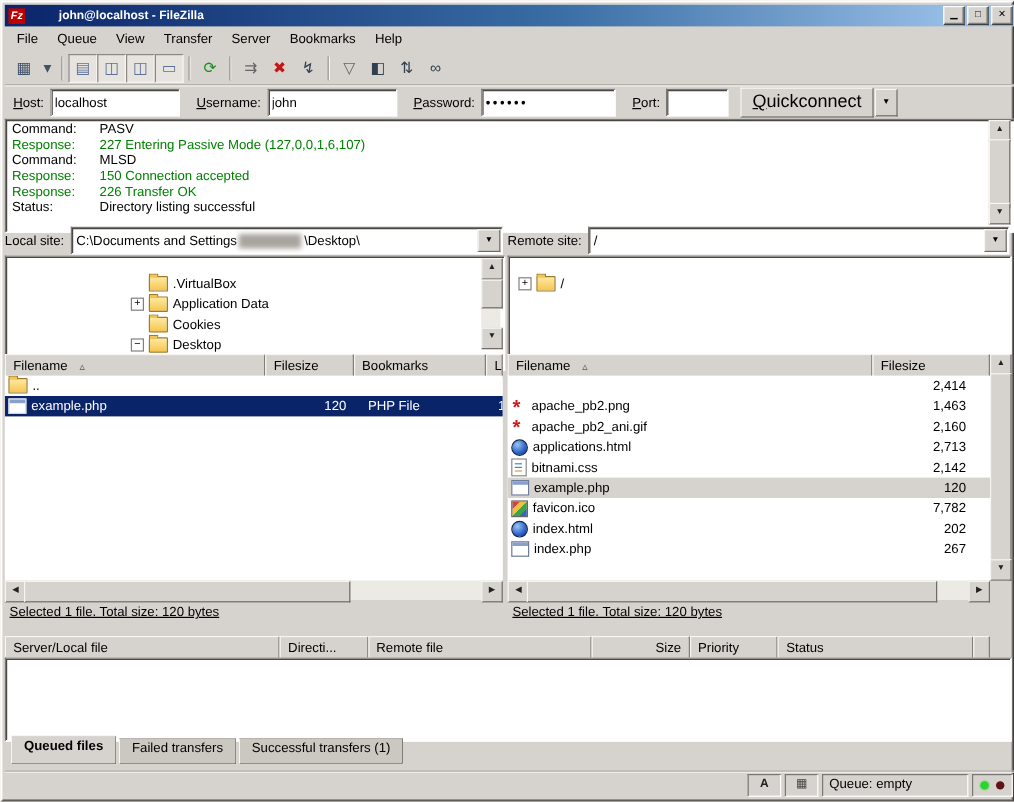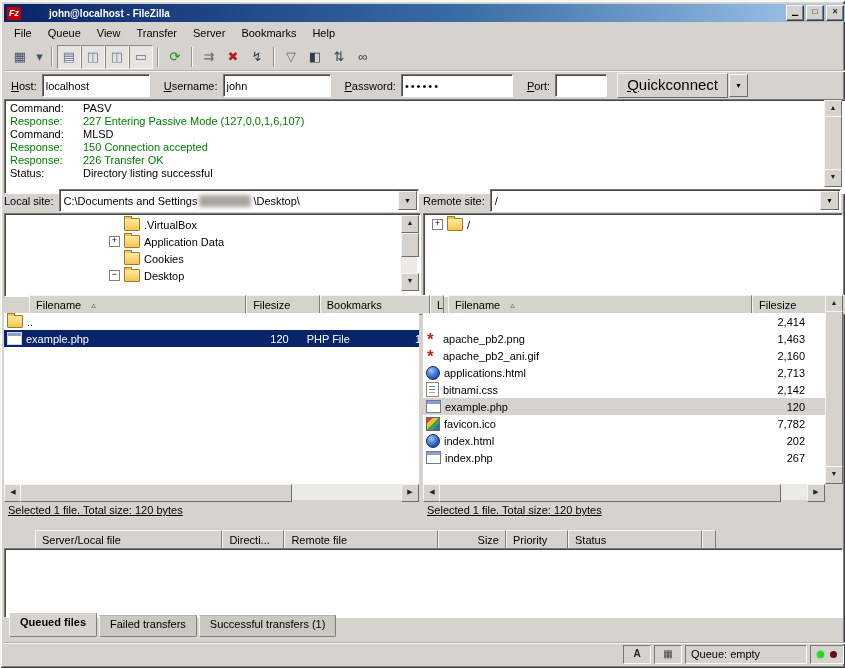--- a/index.html
+++ b/index.html
@@ -50,61 +50,61 @@
   .sb-thumb{position:absolute;background:#d6d3ce;}
 
   
   .sitebar{position:absolute;top:190px;height:21px;display:flex;align-items:center;}
   .site-label{flex:0 0 auto;margin-right:5px;}
   .combo{flex:1;height:21px;display:flex;align-items:center;padding:0 20px 0 4px;position:relative;white-space:nowrap;overflow:hidden;}
   .combo-btn{position:absolute;right:1px;top:1px;width:17px;height:17px;display:flex;align-items:center;justify-content:center;font-size:7px;}
   .blurbox{display:inline-block;width:52px;height:12px;background:#a8a49e;filter:blur(2px);margin:0 2px;vertical-align:middle;}
 
   
-  .tree{position:absolute;top:213px;height:80px;padding-top:2px;overflow:hidden;}
+  .tree{position:absolute;top:213px;height:80px;padding-top:14px;overflow:hidden;}
   .tree-item{height:17px;display:flex;align-items:center;white-space:nowrap;}
   .indent-deep{padding-left:104px;}
   .indent-root{padding-left:8px;}
   .expander{width:9px;height:9px;flex:0 0 auto;border:1px solid #808080;background:#fff;font-size:9px;line-height:7px;text-align:center;margin-right:4px;}
   .expander:empty{visibility:hidden;}
 
   
   .ficon{display:inline-block;flex:0 0 auto;margin-right:4px;position:relative;}
   [data-icon="folder"]{width:14px;height:11px;background:linear-gradient(#ffe9a2,#f5c64f);border:1px solid #9c7c2c;border-radius:1px;}
   [data-icon="folder"]::before{content:"";position:absolute;left:-1px;top:-3px;width:6px;height:2px;background:#f5c64f;border:1px solid #9c7c2c;border-bottom:none;border-radius:1px 1px 0 0;}
   [data-icon="php"]{width:13px;height:11px;background:#fff;border:1px solid #6e7a99;}
   [data-icon="php"]::before{content:"";position:absolute;left:0;right:0;top:0;height:3px;background:#8aa0cc;}
   [data-icon="apache"]{width:13px;height:13px;}
   [data-icon="apache"]::before{content:"*";position:absolute;left:1px;top:-2px;font-size:17px;font-weight:bold;color:#cf1d1d;}
   [data-icon="html"]{width:12px;height:12px;border-radius:50%;background:radial-gradient(circle at 35% 30%,#9cc4f5,#2a62c9 60%,#14377e);border:1px solid #122a55;}
   [data-icon="css"]{width:11px;height:13px;background:#fff;border:1px solid #8a8a8a;}
   [data-icon="css"]::before{content:"";position:absolute;left:2px;top:3px;width:6px;height:1px;background:#4a7ed0;box-shadow:0 3px 0 #4a7ed0,0 6px 0 #d0a24a;}
   [data-icon="ico"]{width:12px;height:12px;border:1px solid #666;background:linear-gradient(135deg,#d94141 0 25%,#f0c03a 25% 50%,#3fa24b 50% 75%,#3a62c9 75% 100%);}
 
   
-  .colhdr{position:absolute;top:295px;height:18px;display:flex;padding-left:25px;}
+  .colhdr{position:absolute;top:295px;height:18px;display:flex;}
   .hcell{height:18px;background:#d6d3ce;border:1px solid;border-color:#f6f5f1 #807c76 #807c76 #f6f5f1;display:flex;align-items:center;padding:0 6px;overflow:hidden;white-space:nowrap;}
   .sort-arrow{margin-left:10px;color:#5c5c5c;font-size:9px;}
   .lh-name{width:232px}.lh-size{width:68px}.lh-type{width:110px}.lh-last{flex:1}
   .rh-name{width:290px}.rh-size{flex:1}
   .flist{position:absolute;top:313px;height:171px;background:#fff;overflow:hidden;}
   .frow{height:17px;display:flex;align-items:center;}
   .frow .cell{height:17px;display:flex;align-items:center;overflow:hidden;white-space:nowrap;padding:0 4px;}
   .cell.name{padding-left:3px;}
   .cell.num{justify-content:flex-end;padding-right:14px;}
   .cell.rnum{justify-content:flex-end;padding-right:20px;}
   .frow.selected{background:#0a246a;color:#fff;}
   .frow.selected [data-icon="php"]{border-color:#cfd6e6;}
   .frow.sel-inactive{background:#d6d3ce;}
 
   .statusline{position:absolute;top:500px;height:20px;padding-top:4px;text-decoration:underline;}
 
   
   .q1{width:224px}.q2{width:62px}.q3{width:180px}.q4{width:70px;justify-content:flex-end}.q5{width:62px}.q6{width:155px}.q7{flex:1}
-  .queue-hdr{position:absolute;left:4px;top:530px;width:681px;height:18px;display:flex;margin-left:31px;}
+  .queue-hdr{position:absolute;left:4px;top:530px;width:821px;height:18px;display:flex;}
   .queue-body{position:absolute;left:4px;top:548px;width:837px;height:68px;}
   .qtabs{position:absolute;left:4px;top:616px;width:837px;height:21px;display:flex;align-items:flex-end;padding-left:5px;}
   .qtab{height:18px;padding:2px 10px 0 10px;background:#cbc7c1;border:1px solid;border-color:#f6f5f1 #807c76 #807c76 #f6f5f1;border-top-color:#b7b3ad;margin-right:2px;border-radius:0 0 2px 2px;}
   .qtab.active{background:#d6d3ce;font-weight:bold;height:20px;border-top-color:#d6d3ce;}
 
   
   .statusbar{position:absolute;left:4px;top:642px;width:837px;height:22px;display:flex;align-items:center;border-top:1px solid #b5b2ac;box-shadow:inset 0 1px 0 #f6f5f2;padding:0 3px;}
   .sb-spring{flex:1;}
   .sb-panel{height:17px;display:flex;align-items:center;margin-left:3px;padding:0 3px;}
   .icon-panel{width:20px;justify-content:center;}

